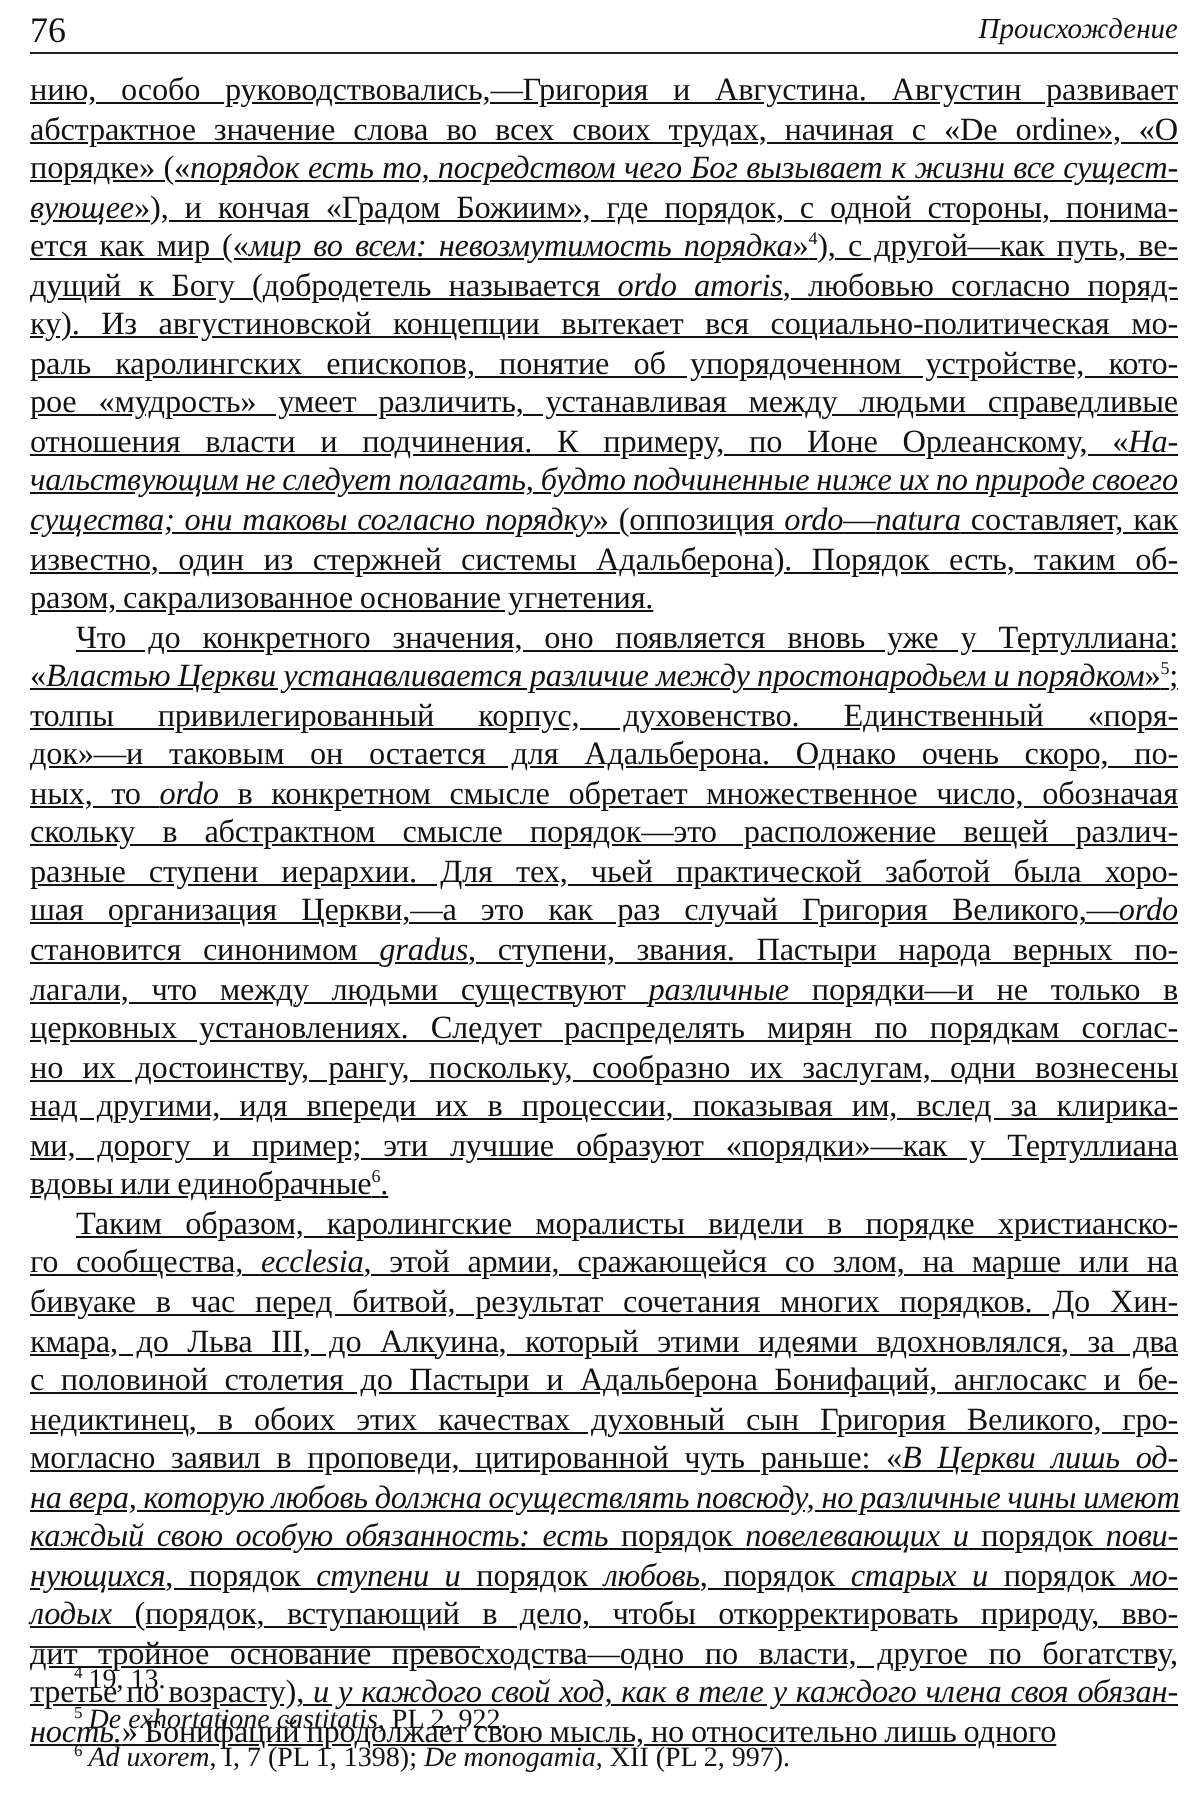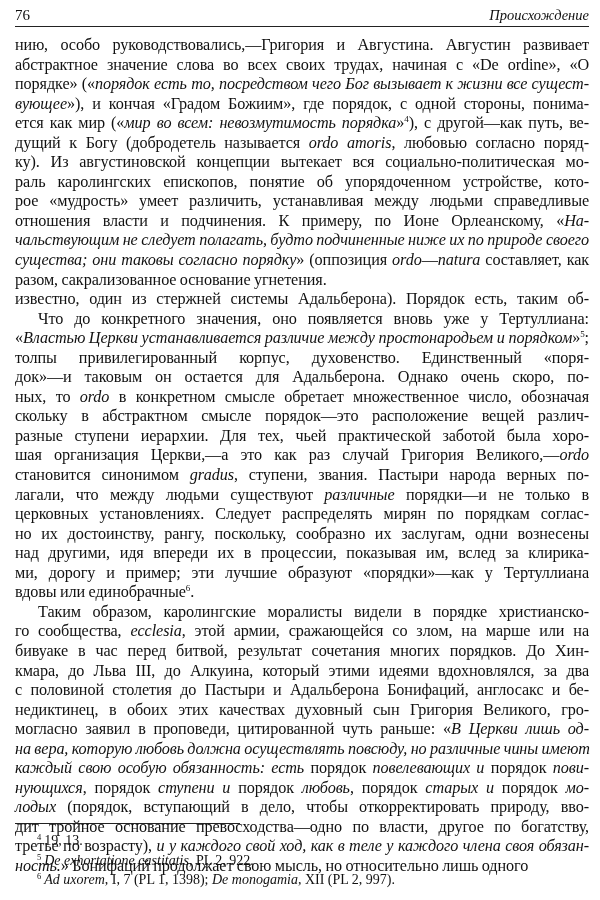--- a/index.html
+++ b/index.html
@@ -1,23 +1,23 @@
 <!DOCTYPE html>
 <html><head>
 <meta charset="utf-8">
 <style>
   html, body { margin: 0; padding: 0; background: #ffffff; }
   body { width: 600px; height: 900px; position: relative; overflow: hidden; color: #111; }
   .page { position: absolute; left: 15px; top: 0; width: 574px; height: 900px; font-family: "Liberation Serif", "DejaVu Serif", serif; }
   .running-head { position: absolute; left: 0; top: 6px; width: 574px; height: 20px; border-bottom: 1.3px solid #222; }
-  .page-number { position: absolute; left: 0; top: 0; font-size: 15px; line-height: 18px; }
+  .page-number { position: absolute; left: 0; top: 0; font-size: 18px; line-height: 18px; }
   .running-title { position: absolute; left: 0; width: 574px; top: 0; text-align: right; font-style: italic; font-size: 14.5px; line-height: 18px; }
   .body-text { position: absolute; left: 0; top: 36px; width: 574px; font-size: 16.2px; line-height: 19.55px; text-align: justify; hyphens: manual; letter-spacing: -0.1px; word-spacing: -0.5px; }
   .body-text p { margin: 0; }
-  .line { display: block; text-align: justify; text-align-last: justify; white-space: nowrap; overflow: visible; height: 19.55px; }
+  .line { display: block; text-align: justify; text-align-last: justify; white-space: nowrap; overflow: visible; height: 19.55px; text-decoration: underline; }
   .line.last { text-align-last: left; }
   .i { font-style: italic; }
   sup { font-size: 9px; line-height: 0; vertical-align: 6px; }
   .footnote-rule { position: absolute; left: 0; top: 823px; width: 225px; height: 0; border-top: 1.3px solid #222; }
   .footnotes { position: absolute; left: 22px; top: 831px; font-size: 14px; line-height: 19.5px; }
   .footnote sup { font-size: 8.5px; vertical-align: 5px; margin-right: 3px; }
 </style>
 </head>
 <body>
 
@@ -34,22 +34,22 @@
         <span class="line"><span>порядке» («</span><span class="i">порядок есть то, посредством чего Бог вызывает к жизни все сущест-</span></span>
         <span class="line"><span class="i">вующее</span><span>»), и кончая «Градом Божиим», где порядок, с одной стороны, понима-</span></span>
         <span class="line"><span>ется как мир («</span><span class="i">мир во всем: невозмутимость порядка</span><span>»</span><sup>4</sup><span>), с другой—как путь, ве-</span></span>
         <span class="line"><span>дущий к Богу (добродетель называется </span><span class="i">ordo amoris</span><span>, любовью согласно поряд-</span></span>
         <span class="line"><span>ку). Из августиновской концепции вытекает вся социально-политическая мо-</span></span>
         <span class="line"><span>раль каролингских епископов, понятие об упорядоченном устройстве, кото-</span></span>
         <span class="line"><span>рое «мудрость» умеет различить, устанавливая между людьми справедливые</span></span>
         <span class="line"><span>отношения власти и подчинения. К примеру, по Ионе Орлеанскому, «</span><span class="i">На-</span></span>
         <span class="line"><span class="i">чальствующим не следует полагать, будто подчиненные ниже их по природе своего</span></span>
         <span class="line"><span class="i">существа; они таковы согласно порядку</span><span>» (оппозиция </span><span class="i">ordo</span><span>—</span><span class="i">natura</span><span> составляет, как</span></span>
+        <span class="line"><span>известно, один из стержней системы Адальберона). Порядок есть, таким об-</span></span>
         <span class="line last"><span>разом, сакрализованное основание угнетения.</span></span>
-        <span class="line"><span>известно, один из стержней системы Адальберона). Порядок есть, таким об-</span></span>
       </p>
       <p>
         <span class="line" style="padding-left: 23px;"><span>Что до конкретного значения, оно появляется вновь уже у Тертуллиана:</span></span>
         <span class="line"><span>«</span><span class="i">Властью Церкви устанавливается различие между простонародьем и порядком</span><span>»</span><sup>5</sup><span>;</span></span>
         <span class="line"><span>толпы привилегированный корпус, духовенство. Единственный «поря-</span></span>
         <span class="line"><span>док»—и таковым он остается для Адальберона. Однако очень скоро, по-</span></span>
         <span class="line"><span>ных, то </span><span class="i">ordo</span><span> в конкретном смысле обретает множественное число, обозначая</span></span>
         <span class="line"><span>скольку в абстрактном смысле порядок—это расположение вещей различ-</span></span>
         <span class="line"><span>разные ступени иерархии. Для тех, чьей практической заботой была хоро-</span></span>
         <span class="line"><span>шая организация Церкви,—а это как раз случай Григория Великого,—</span><span class="i">ordo</span></span>

